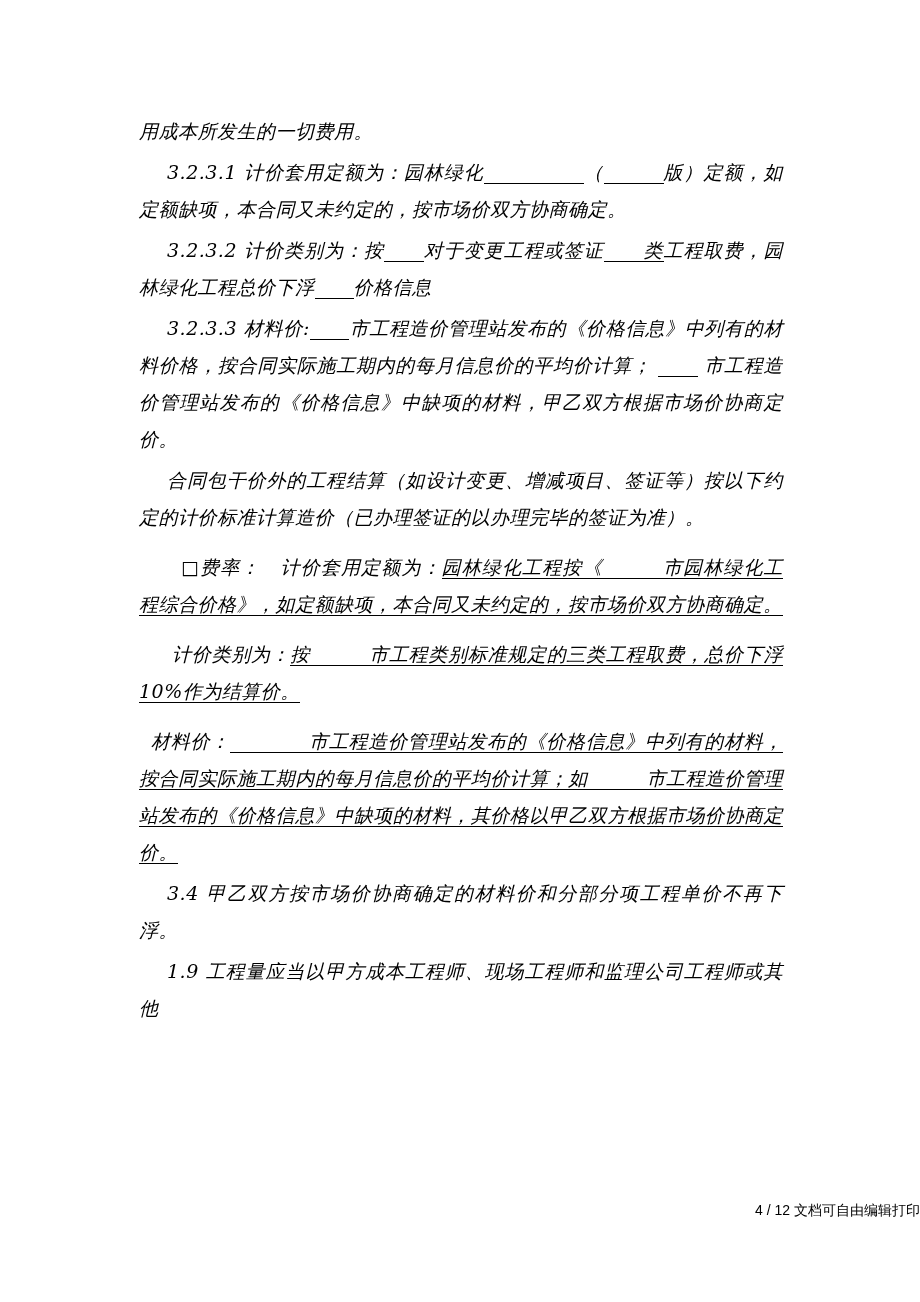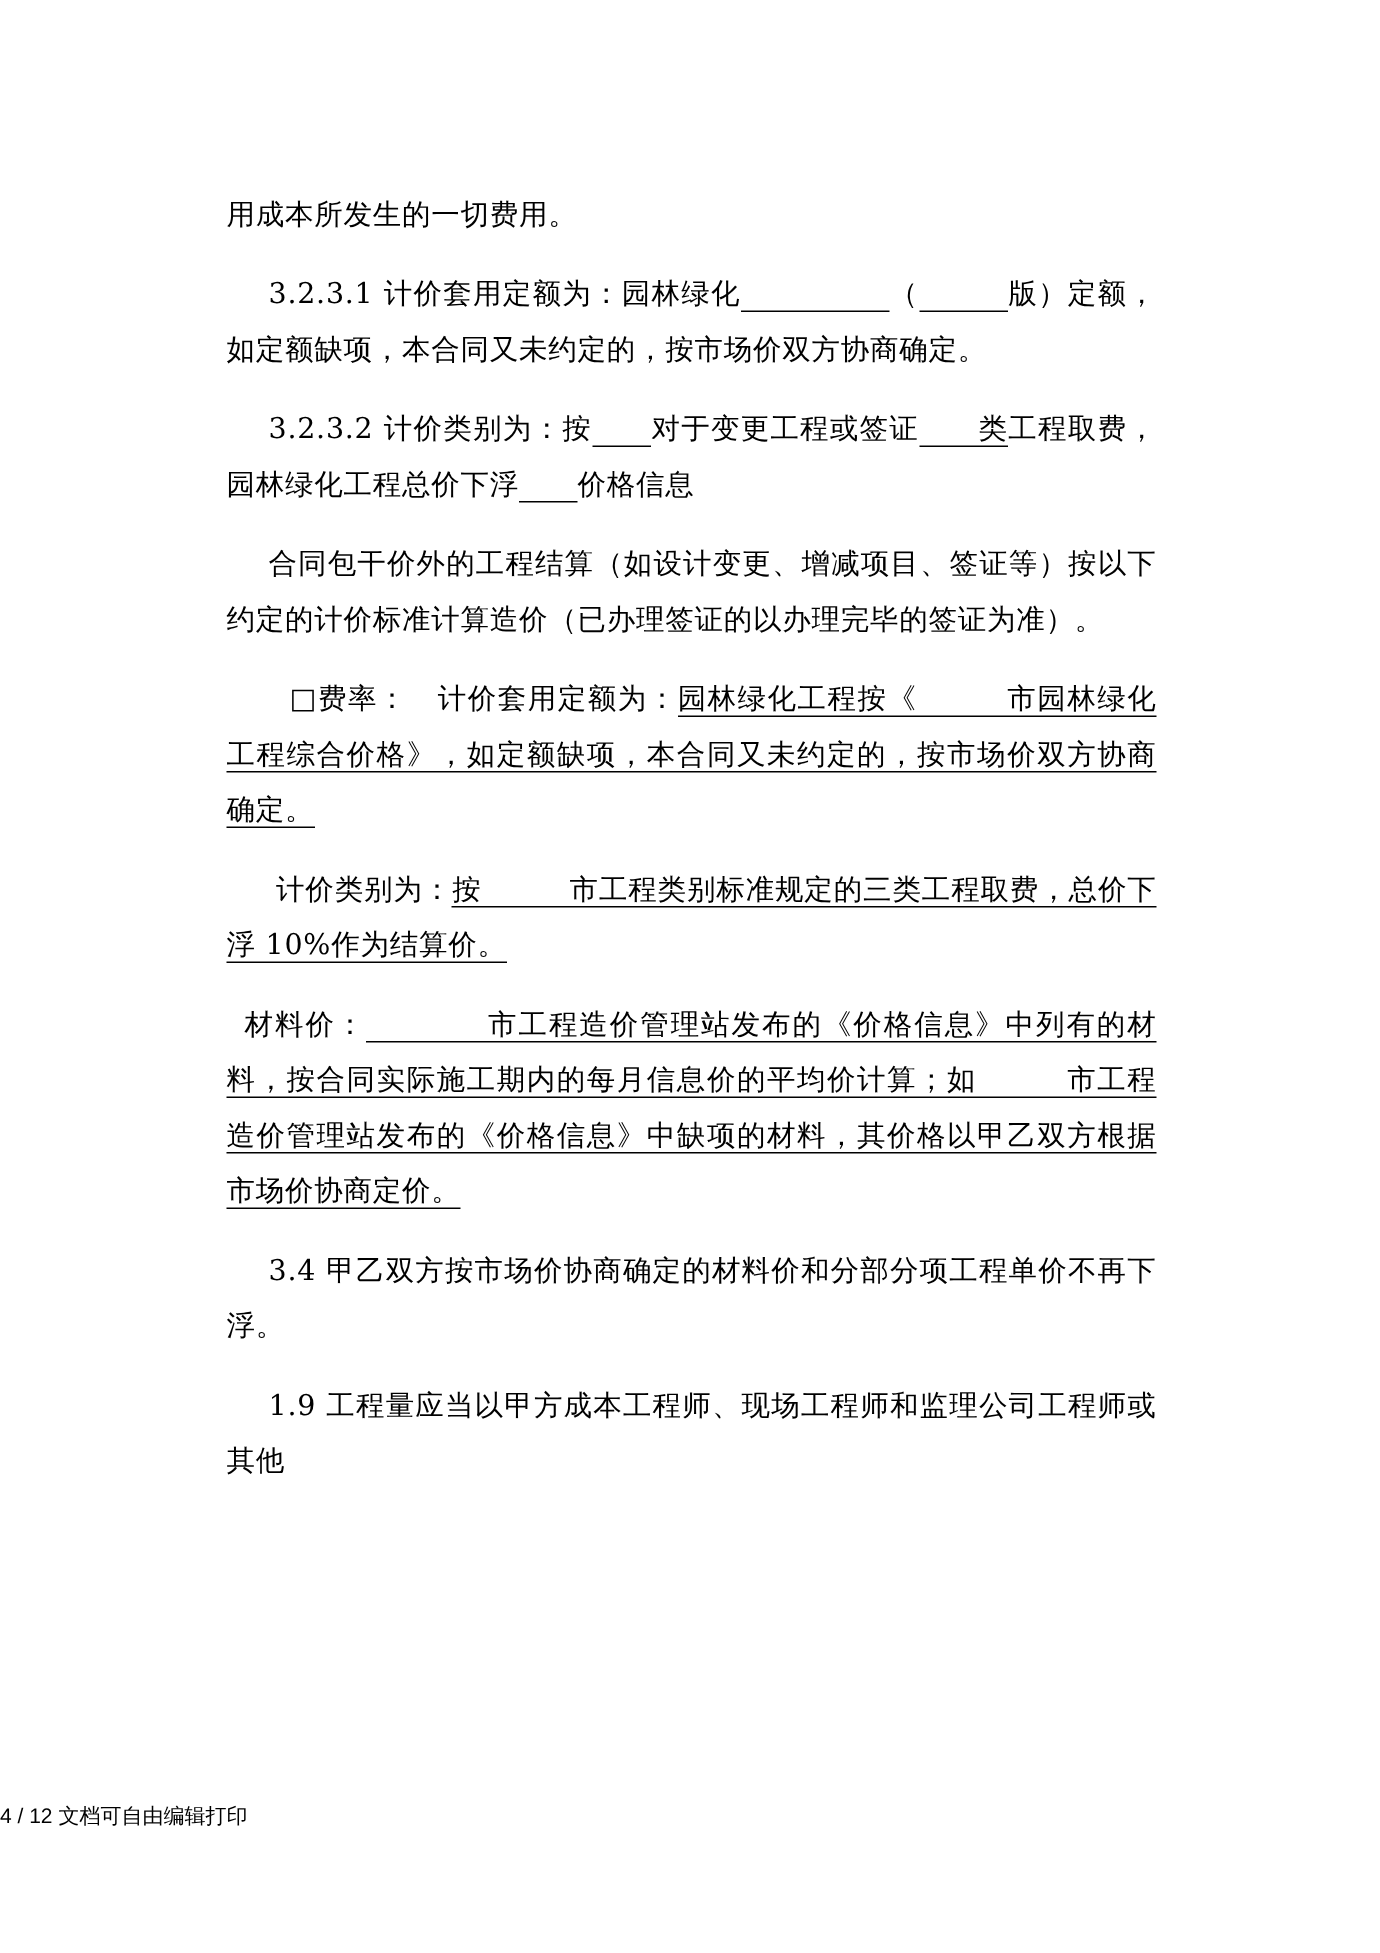--- a/index.html
+++ b/index.html
@@ -20,47 +20,48 @@
   .content {
     position: absolute;
     left: 135px;
     top: 109px;
     width: 652px;
     font-size: 19px;
     line-height: 37px;
     text-align: justify;
     letter-spacing: 0.5px;
   }
-  p.para { margin: 16px; padding: 0; }
+  p.para { margin: 4px; padding: 0; font-style: italic; }
   p.ind-none   { text-indent: 0; }
   p.ind-normal { text-indent: 28px; }
   p.ind-wide   { text-indent: 42px; }
   p.ind-mid    { text-indent: 33px; }
   p.ind-small  { text-indent: 12px; }
   p.spaced     { margin-top: 13px; }
   span.u { border-bottom: 1px solid #000; }
   .footer {
     position: absolute;
     left: 0;
     top: 1202px;
     width: 100%;
-    text-align: left;
+    text-align: right;
     font-family: "Liberation Sans", "DejaVu Sans", sans-serif;
     font-size: 14px;
     color: #000000;
   }
 </style>
 </head>
 <body>
 
 <div class="page">
   <div class="content" id="doc-content">
       <p class="para ind-none"><span>用成本所发生的一切费用。</span></p>
       <p class="para ind-normal"><span>3.2.3.1 计价套用定额为：园林绿化</span><span class="u">　　　　　</span><span>（</span><span class="u">　　　</span><span>版）定额，如定额缺项，本合同又未约定的，按市场价双方协商确定。</span></p>
       <p class="para ind-normal"><span>3.2.3.2 计价类别为：按</span><span class="u">　　</span><span>对于变更工程或签证</span><span class="u">　　类</span><span>工程取费，园林绿化工程总价下浮</span><span class="u">　　</span><span>价格信息</span></p>
+      <p class="para ind-normal"><span>3.2.3.3 材料价:</span><span class="u">　　</span><span>市工程造价管理站发布的《价格信息》中列有的材料价格，按合同实际施工期内的每月信息价的平均价计算； </span><span class="u">　　</span><span> 市工程造价管理站发布的《价格信息》中缺项的材料，甲乙双方根据市场价协商定价。</span></p>
       <p class="para ind-normal"><span>合同包干价外的工程结算（如设计变更、增减项目、签证等）按以下约定的计价标准计算造价（已办理签证的以办理完毕的签证为准）。</span></p>
       <p class="para ind-wide spaced"><span>□费率：　计价套用定额为：</span><span class="u">园林绿化工程按《　　　市园林绿化工程综合价格》，如定额缺项，本合同又未约定的，按市场价双方协商确定。</span></p>
       <p class="para ind-mid spaced"><span>计价类别为：</span><span class="u">按　　　市工程类别标准规定的三类工程取费，总价下浮 10%作为结算价。</span></p>
       <p class="para ind-small spaced"><span>材料价：</span><span class="u">　　　　市工程造价管理站发布的《价格信息》中列有的材料，按合同实际施工期内的每月信息价的平均价计算；如　　　市工程造价管理站发布的《价格信息》中缺项的材料，其价格以甲乙双方根据市场价协商定价。</span></p>
       <p class="para ind-normal"><span>3.4 甲乙双方按市场价协商确定的材料价和分部分项工程单价不再下浮。</span></p>
       <p class="para ind-normal"><span>1.9 工程量应当以甲方成本工程师、现场工程师和监理公司工程师或其他</span></p>
     </div>
   <div class="footer">
     <span>4 / 12 文档可自由编辑打印</span>
   </div>

